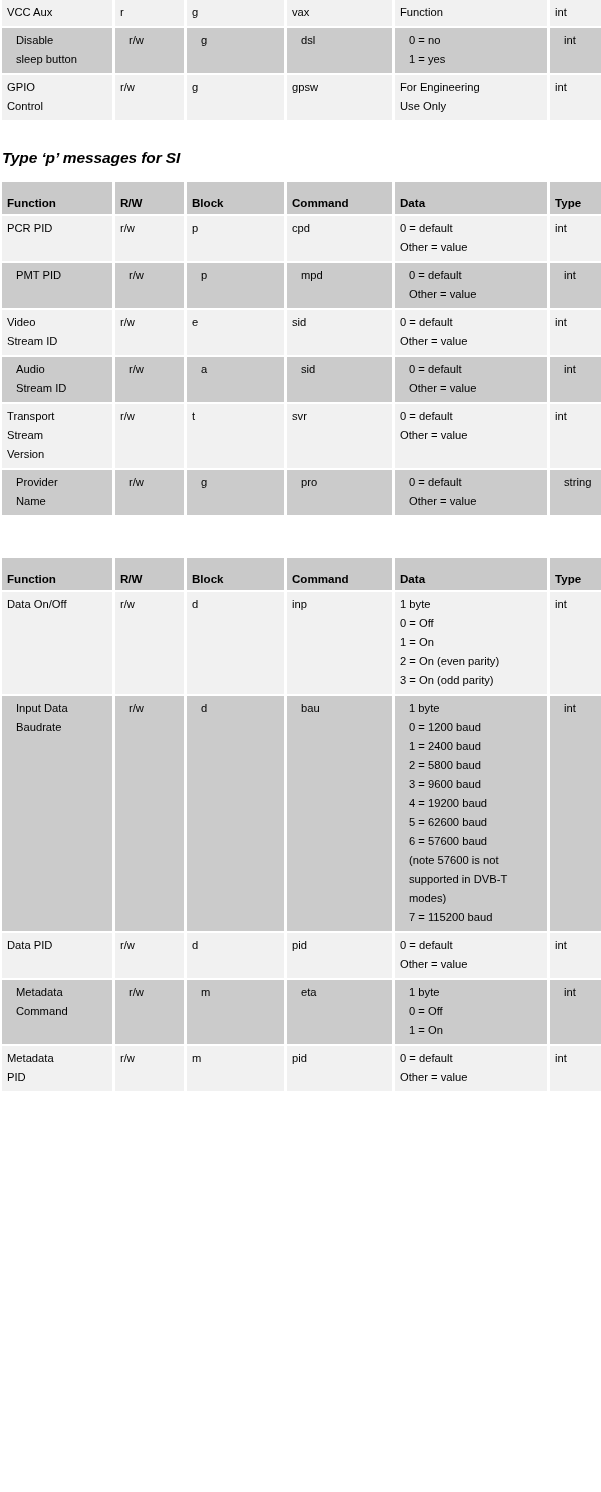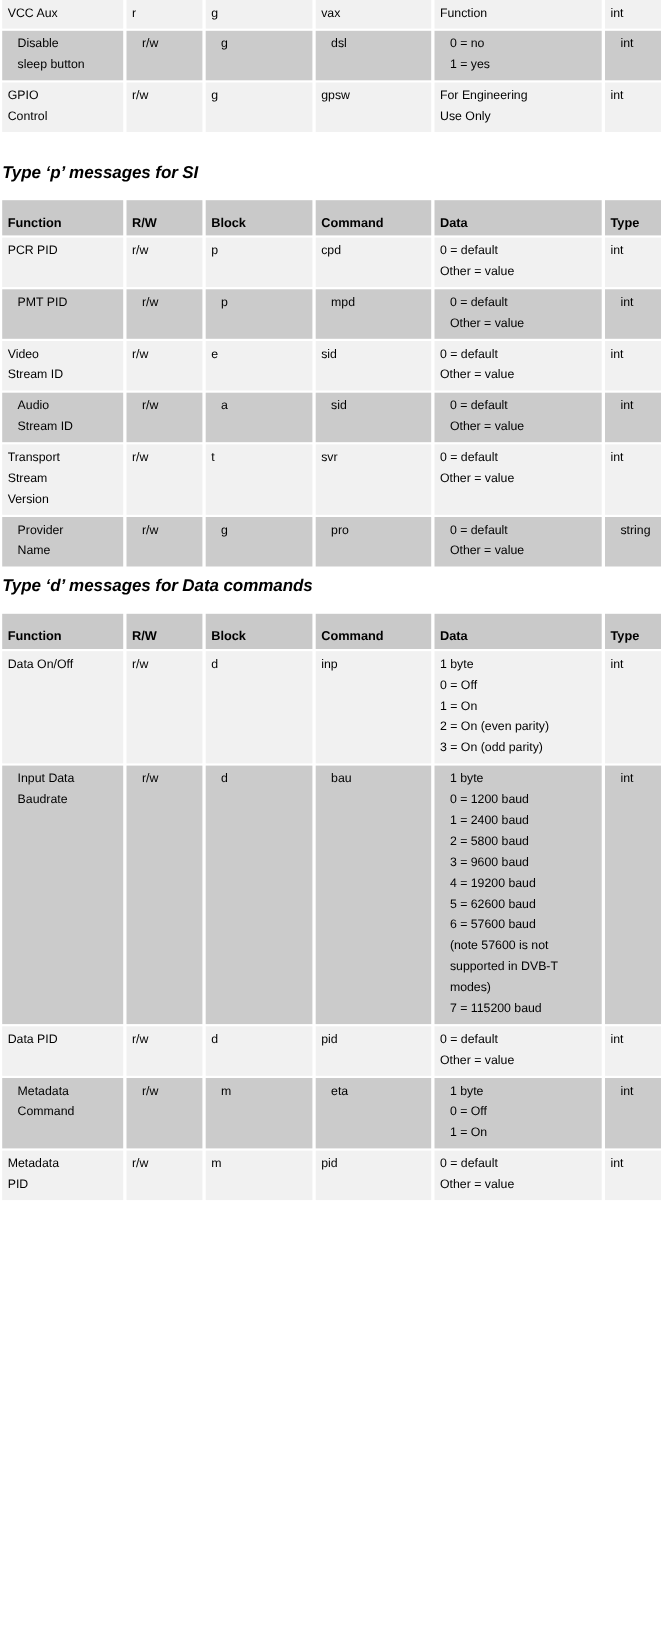--- a/index.html
+++ b/index.html
@@ -253,21 +253,20 @@
             <td>
               <span class="cellline">0 = default</span>
               <span class="cellline">Other = value</span>
             </td>
             <td>string</td>
           </tr>
         </tbody>
       </table>
     </div>
 
-  <h2 class="section-heading block" id="head-d">Type ‘d’ messages for Data commands</h2>
   <div class="block" id="tbl-d">
       <table class="tbl">
         <colgroup>
           <col class="c-func">
           <col class="c-rw">
           <col class="c-blk">
           <col class="c-cmd">
           <col class="c-data">
           <col class="c-type">
         </colgroup>

